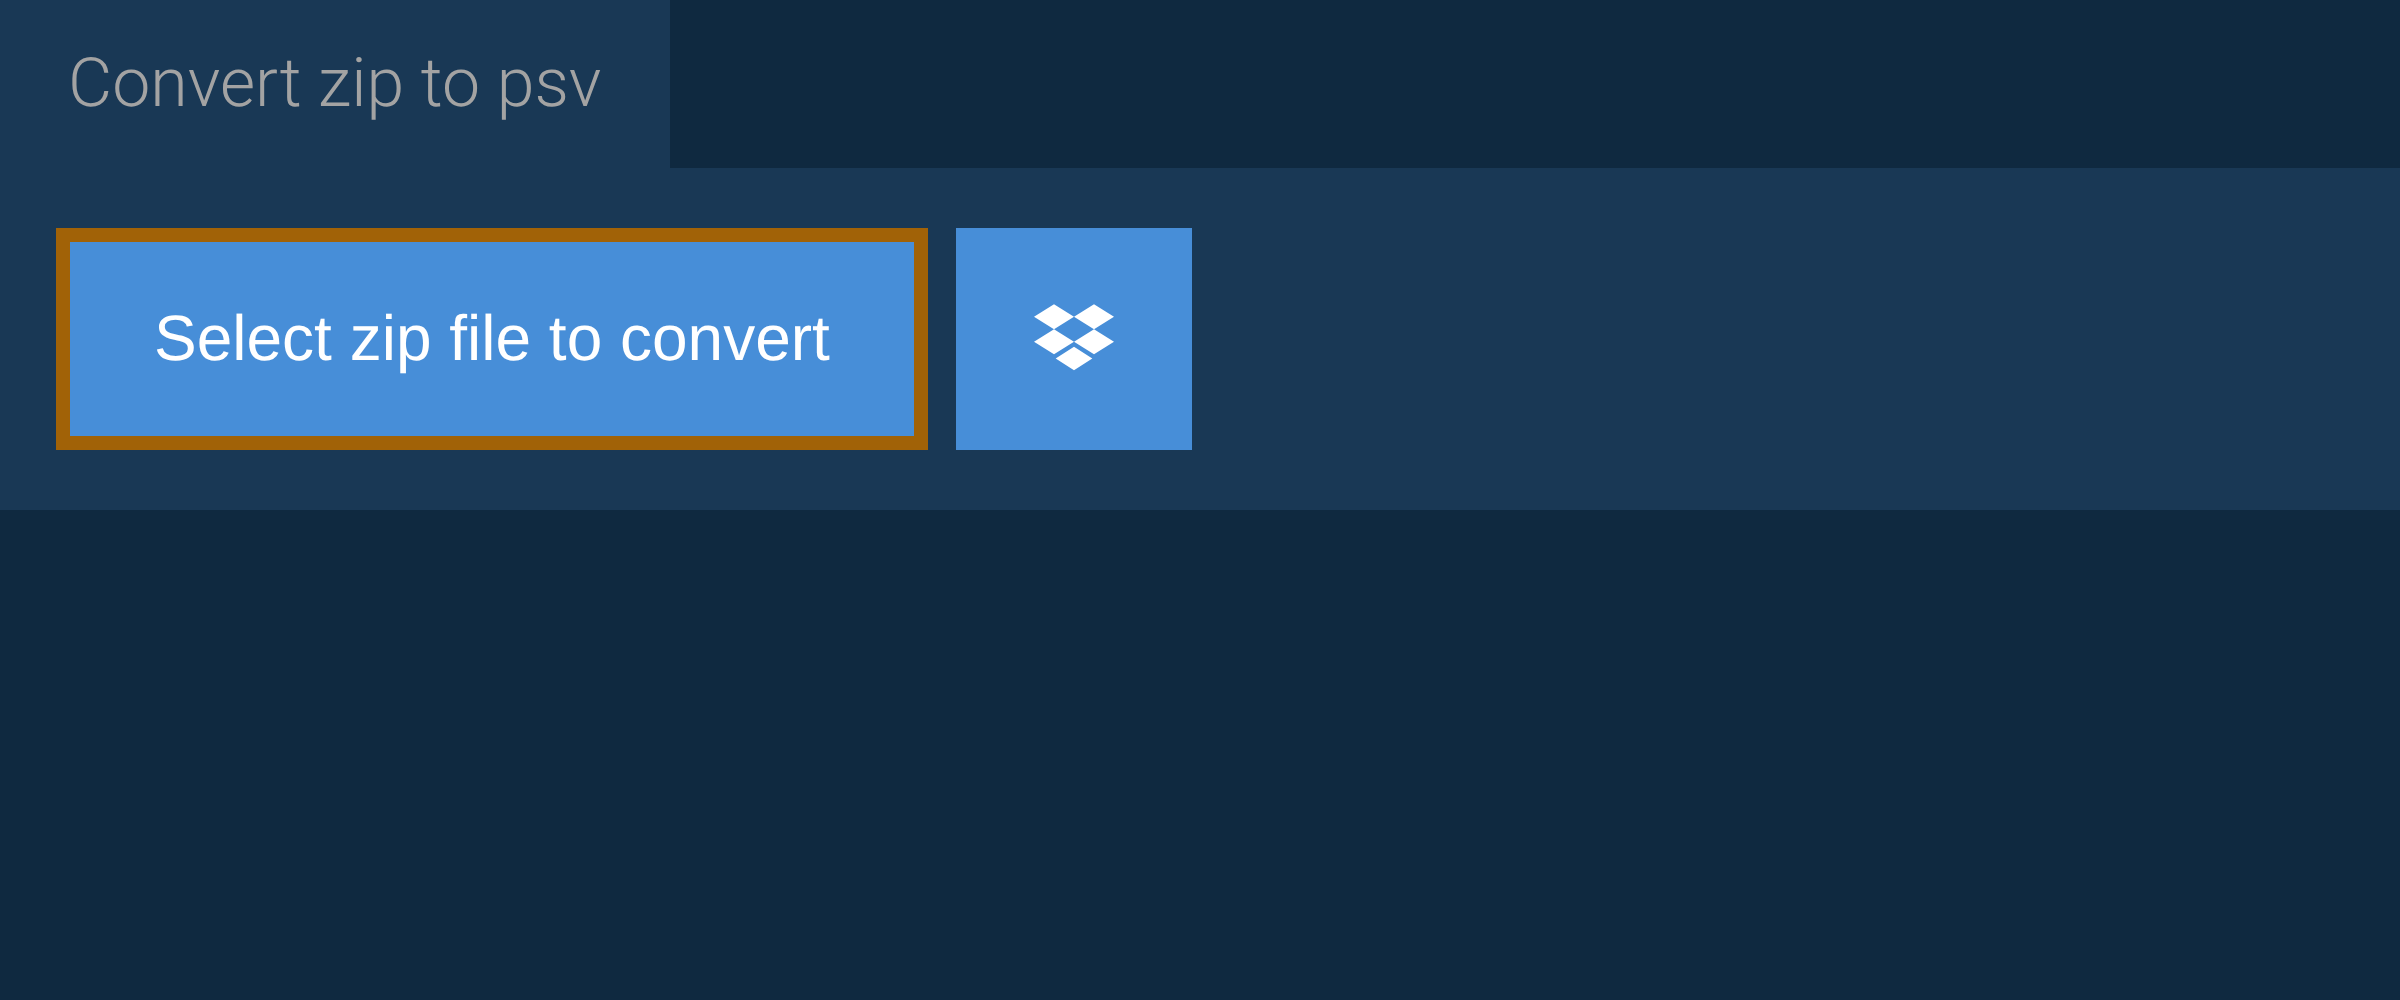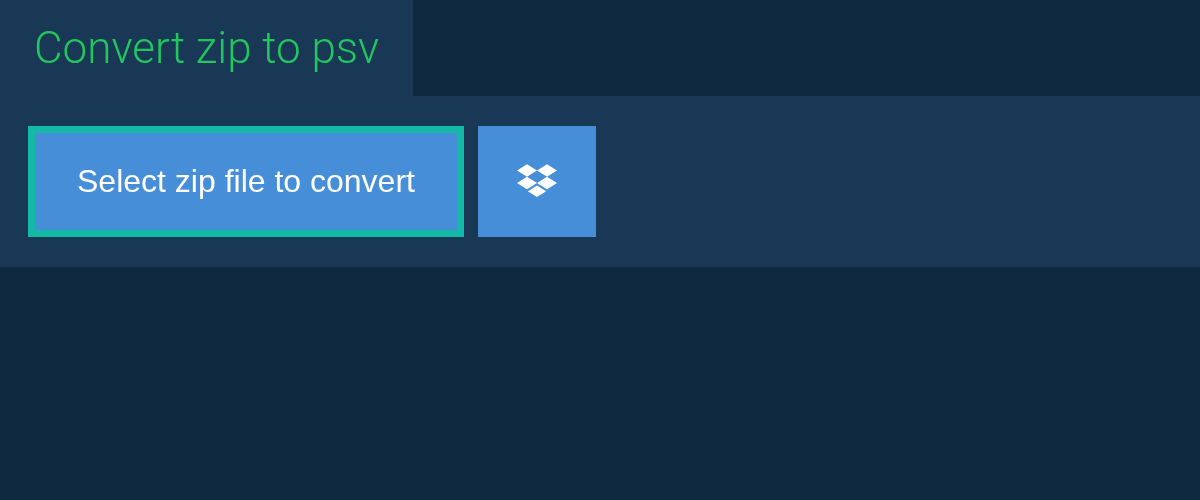--- a/index.html
+++ b/index.html
@@ -12,37 +12,37 @@
       height: 500px;
       background: #0f2940;
       font-family: -apple-system, BlinkMacSystemFont, "Segoe UI", Roboto, Helvetica, Arial, sans-serif;
       overflow: hidden;
     }
     .tab-container {
       display: flex;
     }
     .tab {
       background: #193855;
-      color: #22c55e;
-      font-size: 44px;
+      color: #a3a3a3;
+      font-size: 34px;
       font-weight: 300;
       padding: 22px 34px;
       display: inline-block;
     }
     .panel {
       background: #193855;
       padding: 30px 30px 30px 28px;
       width: 100%;
     }
     .button-row {
       display: flex;
       gap: 14px;
     }
     .select-wrapper {
-      border: 7px solid #14b8a6;
+      border: 7px solid #a16207;
       display: inline-block;
     }
     .select-button {
       background: #478ed8;
       color: #ffffff;
       font-size: 32px;
       font-weight: 300;
       padding: 30px 42px;
       border: none;
       cursor: pointer;

